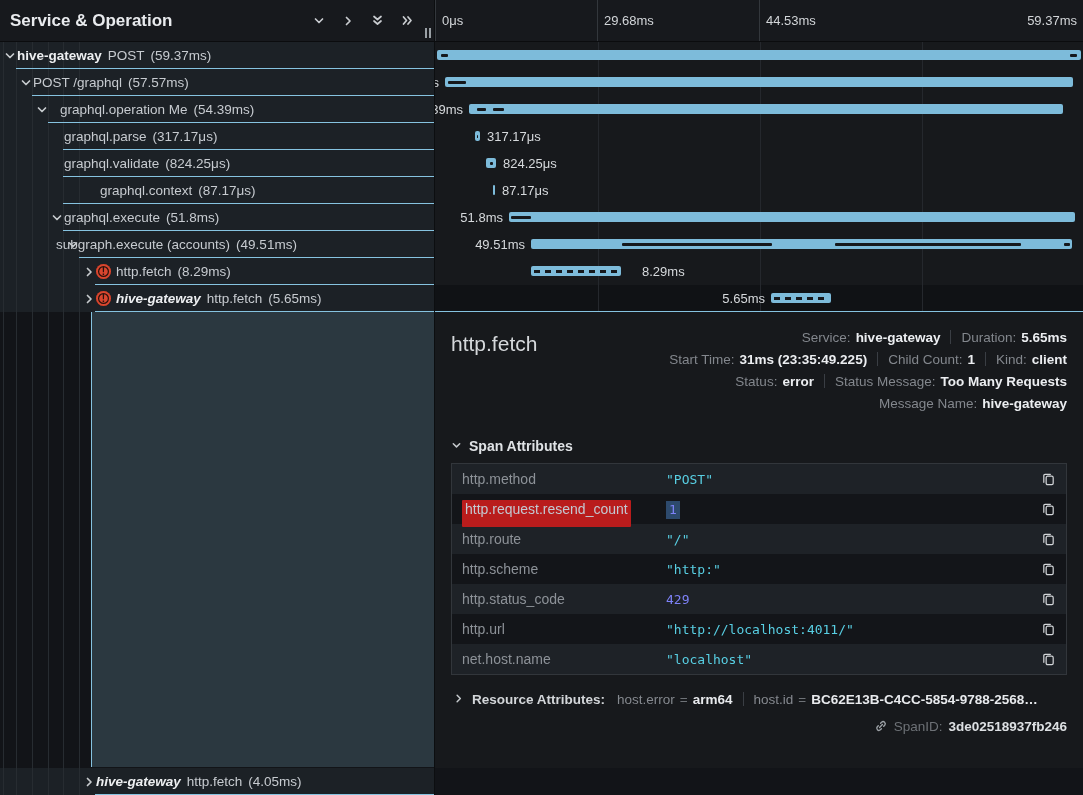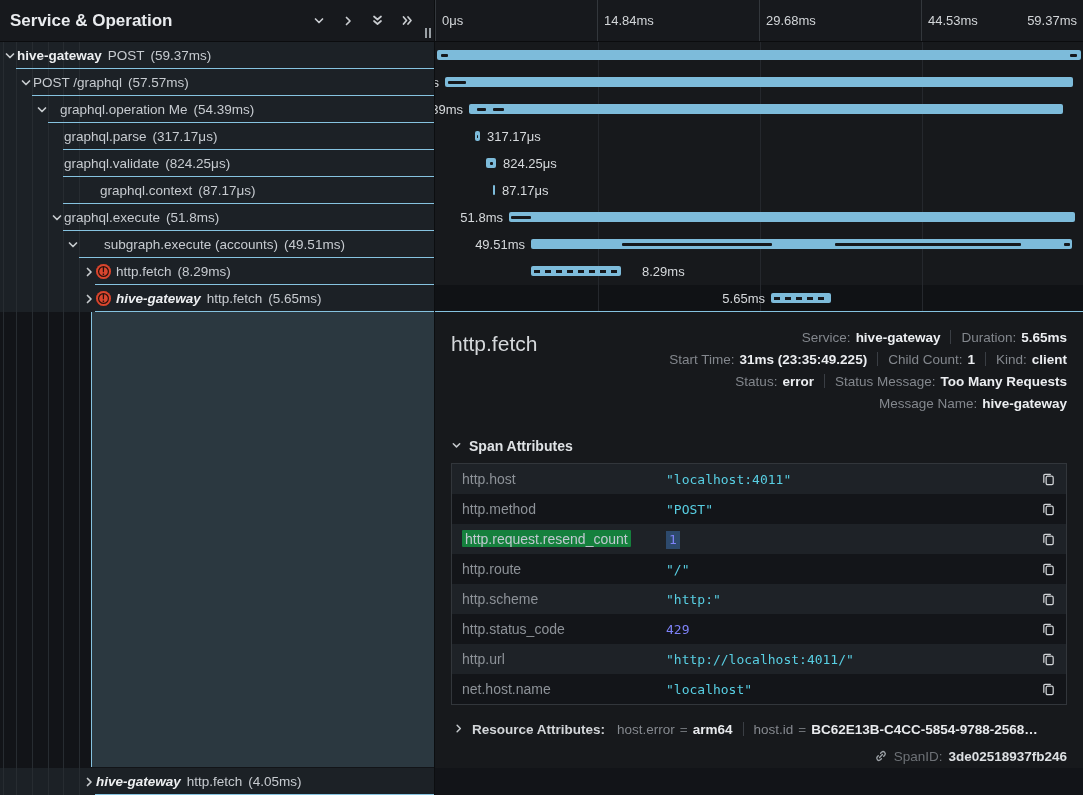--- a/index.html
+++ b/index.html
@@ -61,21 +61,21 @@
   .msep { width:1px; height:14px; background:#3a3e44; margin:0 10px; }
   .section-head { margin-top:24px; display:flex; align-items:center; gap:7px; font-weight:bold;
                   font-size:14px; color:#dfe2e5; }
   .section-head .chev2 { color:#c6cacd; }
   .attr-table { margin-top:9px; border:1px solid #32363b; }
   .attr-row { height:30px; display:flex; align-items:center; padding:0 10px; }
   .attr-row:nth-child(odd) { background:#1e2227; }
   .attr-row:nth-child(even) { background:#131519; }
   .attr-key { width:192px; flex-shrink:0; color:#8d9298; font-size:14px; white-space:nowrap; }
   .attr-key em { font-style:normal; }
-  .attr-row.hl .attr-key em { background:#15803d; color:#c3c9d2; padding:1px 3px 0; border-radius:1px; }
+  .attr-row.hl .attr-key em { background:#b91c1c; color:#c3c9d2; padding:1px 3px 10px; border-radius:1px; }
   .attr-val { margin-left:12px; font-family:"DejaVu Sans Mono", monospace; font-size:13px; color:#58cfe3; white-space:nowrap; }
   .attr-val.number { color:#7e82f8; }
   .attr-row.hl .attr-val em { font-style:normal; background:#2d4a6d; padding:1px 3px 2px; }
   .copy-btn { margin-left:auto; color:#d2d5d8; cursor:pointer; display:flex; }
   .res-line { margin-top:10px; height:28px; display:flex; align-items:center; font-size:13.5px; white-space:nowrap; overflow:hidden; }
   .res-line .chev2 { color:#c6cacd; margin:0 8px 0 2px; }
   .res-title { font-weight:bold; color:#d3d6d9; margin-right:12px; }
   .res-key { color:#85898f; } .res-eq { color:#6e7277; margin:0 5px; } .res-val { color:#e8eaed; font-weight:bold; }
   .span-id { height:26px; display:flex; justify-content:flex-end; align-items:center; gap:6px;
              font-size:13.5px; color:#6d7176; }
@@ -120,21 +120,20 @@
             </svg>
           </span>
         </span>
       <span class="resizer">
           <i></i>
           <i></i>
         </span>
     </div>
     <div class="ruler">
         <div class="seg">0μs</div>
-        <div class="seg">14.84ms</div>
         <div class="seg">29.68ms</div>
         <div class="seg">44.53ms</div>
         <div class="last">59.37ms</div>
       </div>
   </div>
 
   <div>
       <div class="srow">
         <div class="srow-left">
           <div class="uline" style="left: 16px;"></div>
@@ -251,21 +250,21 @@
             <i class="mark" style="left: 2px; width: 20px;"></i>
           </div>
         </div>
       </div>
       <div class="srow">
         <div class="srow-left">
           <div class="uline" style="left: 79px;"></div>
           <span class="chev" style="left: 67px;"><svg width="12" height="12" viewBox="0 0 12 12" fill="none" stroke="currentColor" stroke-width="1.7" stroke-linecap="round" stroke-linejoin="round">
               <polyline points="2.5,4 6,7.5 9.5,4"></polyline>
             </svg></span>
-          <span class="srow-text" style="padding-left: 104px;">
+          <span class="srow-text" style="padding-left: 56px;">
             <span class="nm">subgraph.execute (accounts)</span>
             <span class="dur">(49.51ms)</span>
           </span>
         </div>
         <div class="srow-right">
           <div class="blabel" style="right: 558px;">49.51ms</div>
           <div class="bar" style="left: 96px; width: 541px;">
             <i class="mark" style="left: 91px; width: 150px;"></i>
             <i class="mark" style="left: 304px; width: 186px;"></i>
             <i class="mark" style="left: 533px; width: 6px;"></i>
@@ -358,30 +357,20 @@
         <span class="chev2">
           <svg width="11" height="11" viewBox="0 0 12 12" fill="none" stroke="currentColor" stroke-width="1.6" stroke-linecap="round" stroke-linejoin="round">
               <polyline points="2.5,4 6,7.5 9.5,4"></polyline>
             </svg>
         </span>
         <span>Span Attributes</span>
       </div>
 
       <div class="attr-table">
           <div class="attr-row">
-            <div class="attr-key"><em>http.host</em></div>
-            <div class="attr-val"><em style="font-style: normal;">"localhost:4011"</em></div>
-            <span class="copy-btn">
-              <svg width="15" height="15" viewBox="0 0 16 16" fill="none" stroke="currentColor" stroke-width="1.3" stroke-linecap="round" stroke-linejoin="round">
-                <rect x="5.5" y="4.5" width="7.5" height="9" rx="1.5"></rect>
-                <path d="M3 11V3.8A1.3 1.3 0 0 1 4.3 2.5H10"></path>
-              </svg>
-            </span>
-          </div>
-          <div class="attr-row">
             <div class="attr-key"><em>http.method</em></div>
             <div class="attr-val"><em style="font-style: normal;">"POST"</em></div>
             <span class="copy-btn">
               <svg width="15" height="15" viewBox="0 0 16 16" fill="none" stroke="currentColor" stroke-width="1.3" stroke-linecap="round" stroke-linejoin="round">
                 <rect x="5.5" y="4.5" width="7.5" height="9" rx="1.5"></rect>
                 <path d="M3 11V3.8A1.3 1.3 0 0 1 4.3 2.5H10"></path>
               </svg>
             </span>
           </div>
           <div class="attr-row hl">

